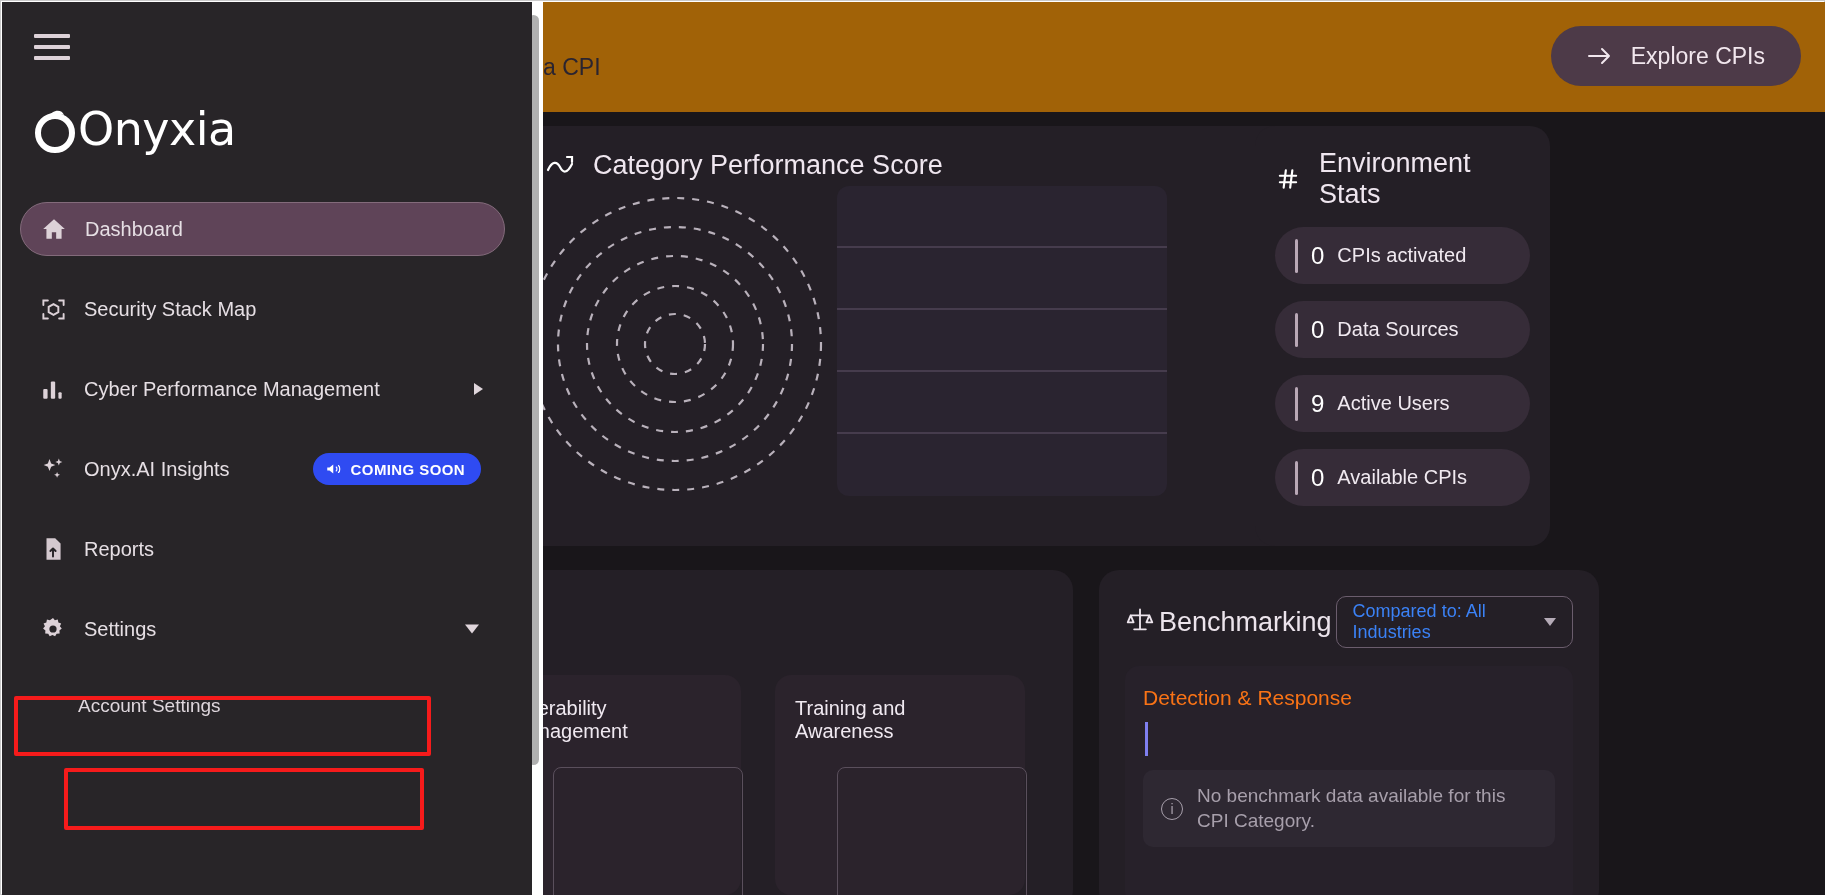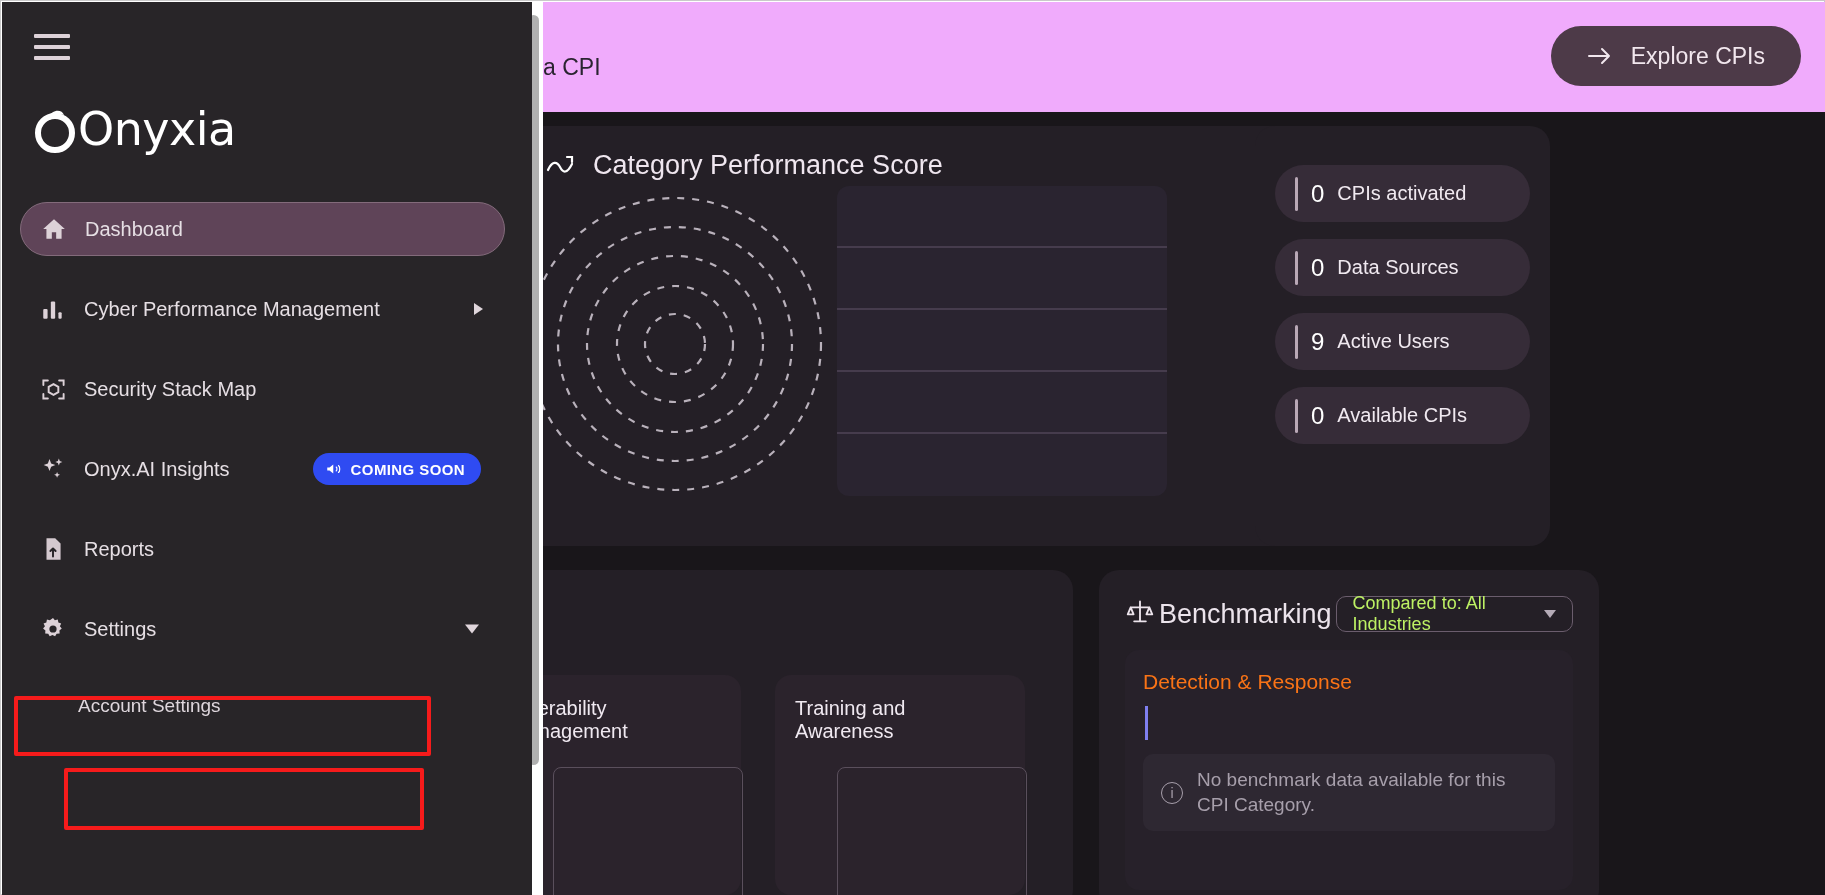--- a/index.html
+++ b/index.html
@@ -149,21 +149,21 @@
   #app {
     position: absolute;
     left: 542px; top: 1px;
     width: 1282px; height: 893px;
     background: #19161a;
     overflow: hidden;
   }
   #topbar {
     position: relative;
     height: 110px;
-    background: #f0abfc;
+    background: #a16207;
     padding: 0 28px;
   }
   .topbar-text {
     position: absolute;
     left: 0px; top: 52px;
     font-size: 23px;
     color: #2a2430;
   }
   .explore-btn {
     position: absolute;
@@ -267,27 +267,27 @@
     position: absolute;
     left: 556px; top: 458px;
     width: 500px; height: 340px;
     background: #241f26;
     border-radius: 20px;
     padding: 26px 26px;
   }
   .bench-head { display: flex; align-items: center; gap: 4px; }
   .bench-title { color: #ece4ec; font-size: 27px; }
   .bench-select {
-    height: 36px;
+    height: 52px;
     flex: 1;
     border: 1px solid #6b5d6d;
     border-radius: 10px;
     display: flex; align-items: center; justify-content: space-between;
     padding: 0 16px;
-    color: #bef264;
+    color: #3b82f6;
     font-size: 18px;
     cursor: pointer;
     background: transparent;
   }
   .bench-caret {
     width: 0; height: 0;
     border-top: 8px solid #b5abb7;
     border-left: 6px solid transparent;
     border-right: 6px solid transparent;
   }
@@ -345,38 +345,38 @@
         <span class="nav-icon">
           <svg width="26" height="26" viewBox="0 0 24 24" fill="#ddd2d8">
               <path d="M12 3 2 12h3v9h5v-6h4v6h5v-9h3z"></path>
             </svg>
         </span>
         <span class="nav-label">Dashboard</span>
       </div>
 
       <div class="nav-item">
         <span class="nav-icon">
+          <svg width="27" height="27" viewBox="0 0 24 24" fill="none" stroke="#ddd2d8" stroke-width="1.7" stroke-linecap="round">
+            <path d="M3 8V4h4M21 8V4h-4M3 16v4h4M21 16v4h-4"></path>
+            <path d="M12 7.2 16.3 9.6v4.8L12 16.8 7.7 14.4V9.6z"></path>
+          </svg>
+        </span>
+        <span class="nav-label">Security Stack Map</span>
+      </div>
+
+      <div class="nav-item">
+        <span class="nav-icon">
           <svg width="26" height="26" viewBox="0 0 24 24" fill="#ddd2d8">
             <rect x="3" y="12" width="4" height="9" rx="1"></rect>
             <rect x="10" y="5" width="4" height="16" rx="1"></rect>
             <rect x="17" y="15" width="3" height="6" rx="1"></rect>
           </svg>
         </span>
         <span class="nav-label">Cyber Performance Management</span>
         <span class="nav-caret-right"></span>
-      </div>
-
-      <div class="nav-item">
-        <span class="nav-icon">
-          <svg width="27" height="27" viewBox="0 0 24 24" fill="none" stroke="#ddd2d8" stroke-width="1.7" stroke-linecap="round">
-            <path d="M3 8V4h4M21 8V4h-4M3 16v4h4M21 16v4h-4"></path>
-            <path d="M12 7.2 16.3 9.6v4.8L12 16.8 7.7 14.4V9.6z"></path>
-          </svg>
-        </span>
-        <span class="nav-label">Security Stack Map</span>
       </div>
 
       <div class="nav-item">
         <span class="nav-icon">
           <svg width="28" height="28" viewBox="0 0 24 24" fill="#ddd2d8">
             <path d="M9 3.5 10.4 7.2 14 8.6 10.4 10 9 13.7 7.6 10 4 8.6 7.6 7.2z"></path>
             <path d="M17 3 17.8 5.1 20 6 17.8 6.9 17 9 16.2 6.9 14 6 16.2 5.1z"></path>
             <path d="M15.5 14.5 16.2 16.3 18 17 16.2 17.7 15.5 19.5 14.8 17.7 13 17 14.8 16.3z"></path>
           </svg>
         </span>
@@ -464,20 +464,28 @@
         <div id="skel-table">
           <div class="srow"></div>
           <div class="srow"></div>
           <div class="srow"></div>
           <div class="srow"></div>
           <div class="srow"></div>
         </div>
       </div>
 
       <div id="env-panel">
+        <div class="panel-title">
+          <span class="t-icon">
+            <svg width="26" height="26" viewBox="0 0 24 24" fill="none" stroke="#ffffff" stroke-width="2" stroke-linecap="round">
+              <path d="M4.5 9h15M4.5 15h15M10 4 8 20M16 4l-2 16"></path>
+            </svg>
+          </span>
+          <span>Environment Stats</span>
+        </div>
 
         <div class="stat-pill">
           <span class="stat-bar"></span>
           <span class="stat-num">0</span>
           <span class="stat-lbl">CPIs activated</span>
         </div>
         <div class="stat-pill">
           <span class="stat-bar"></span>
           <span class="stat-num">0</span>
           <span class="stat-lbl">Data Sources</span>

